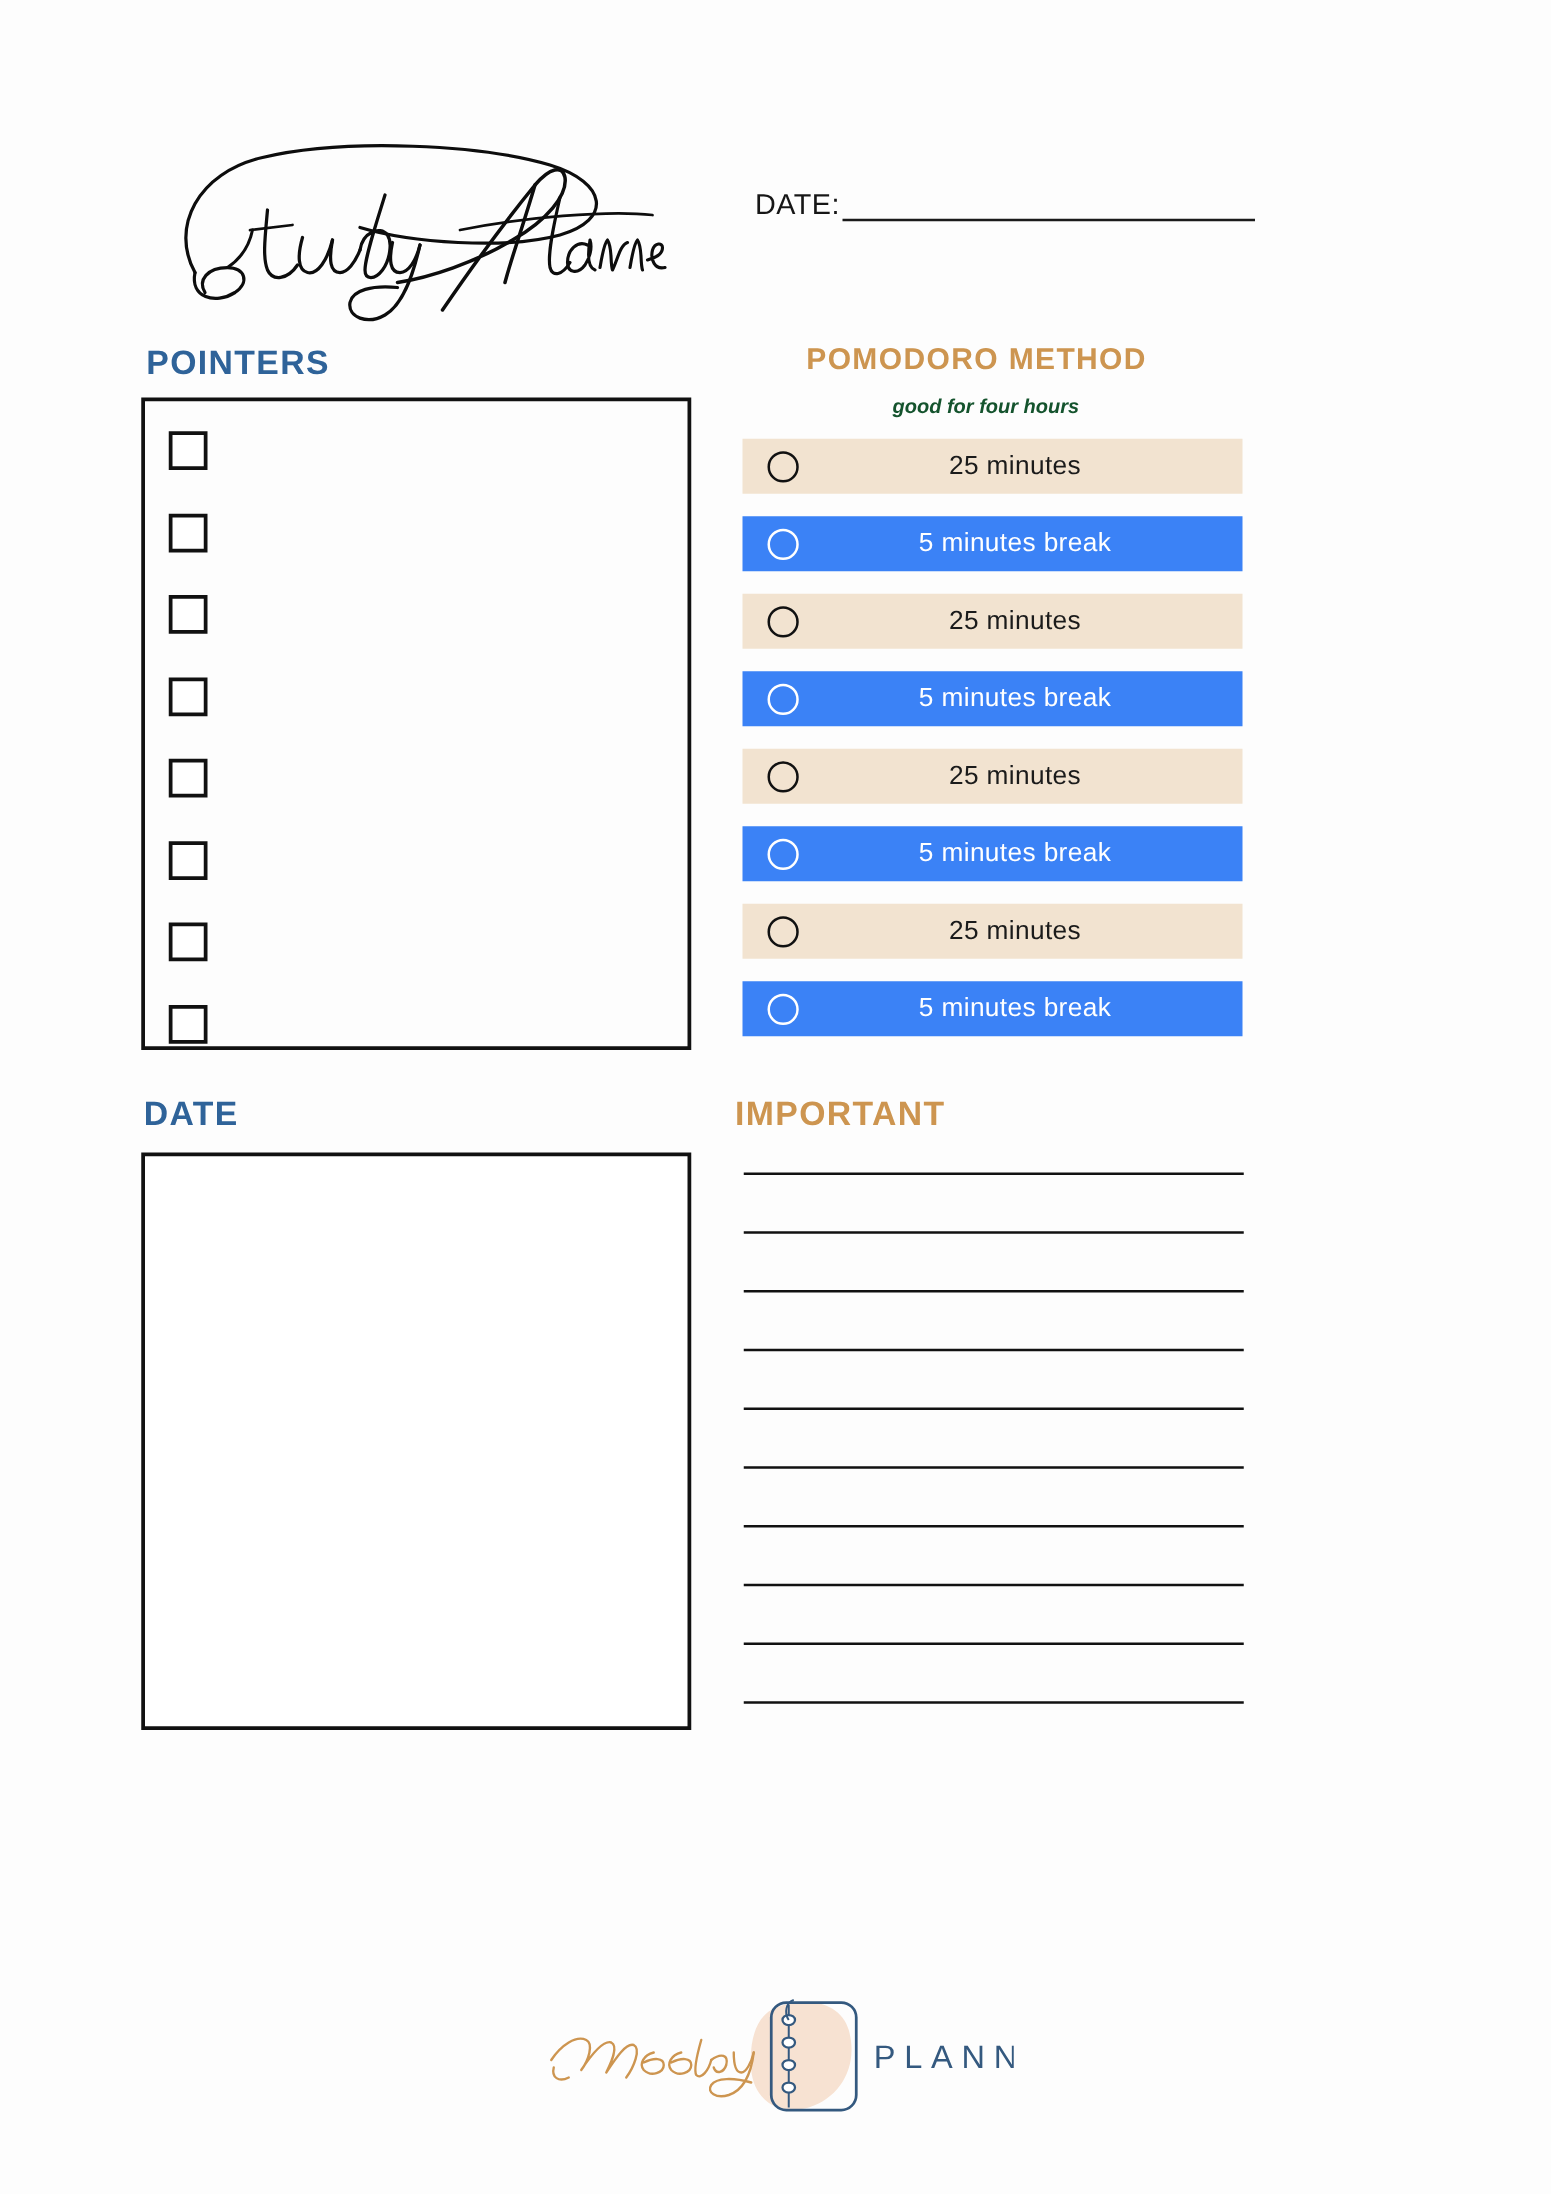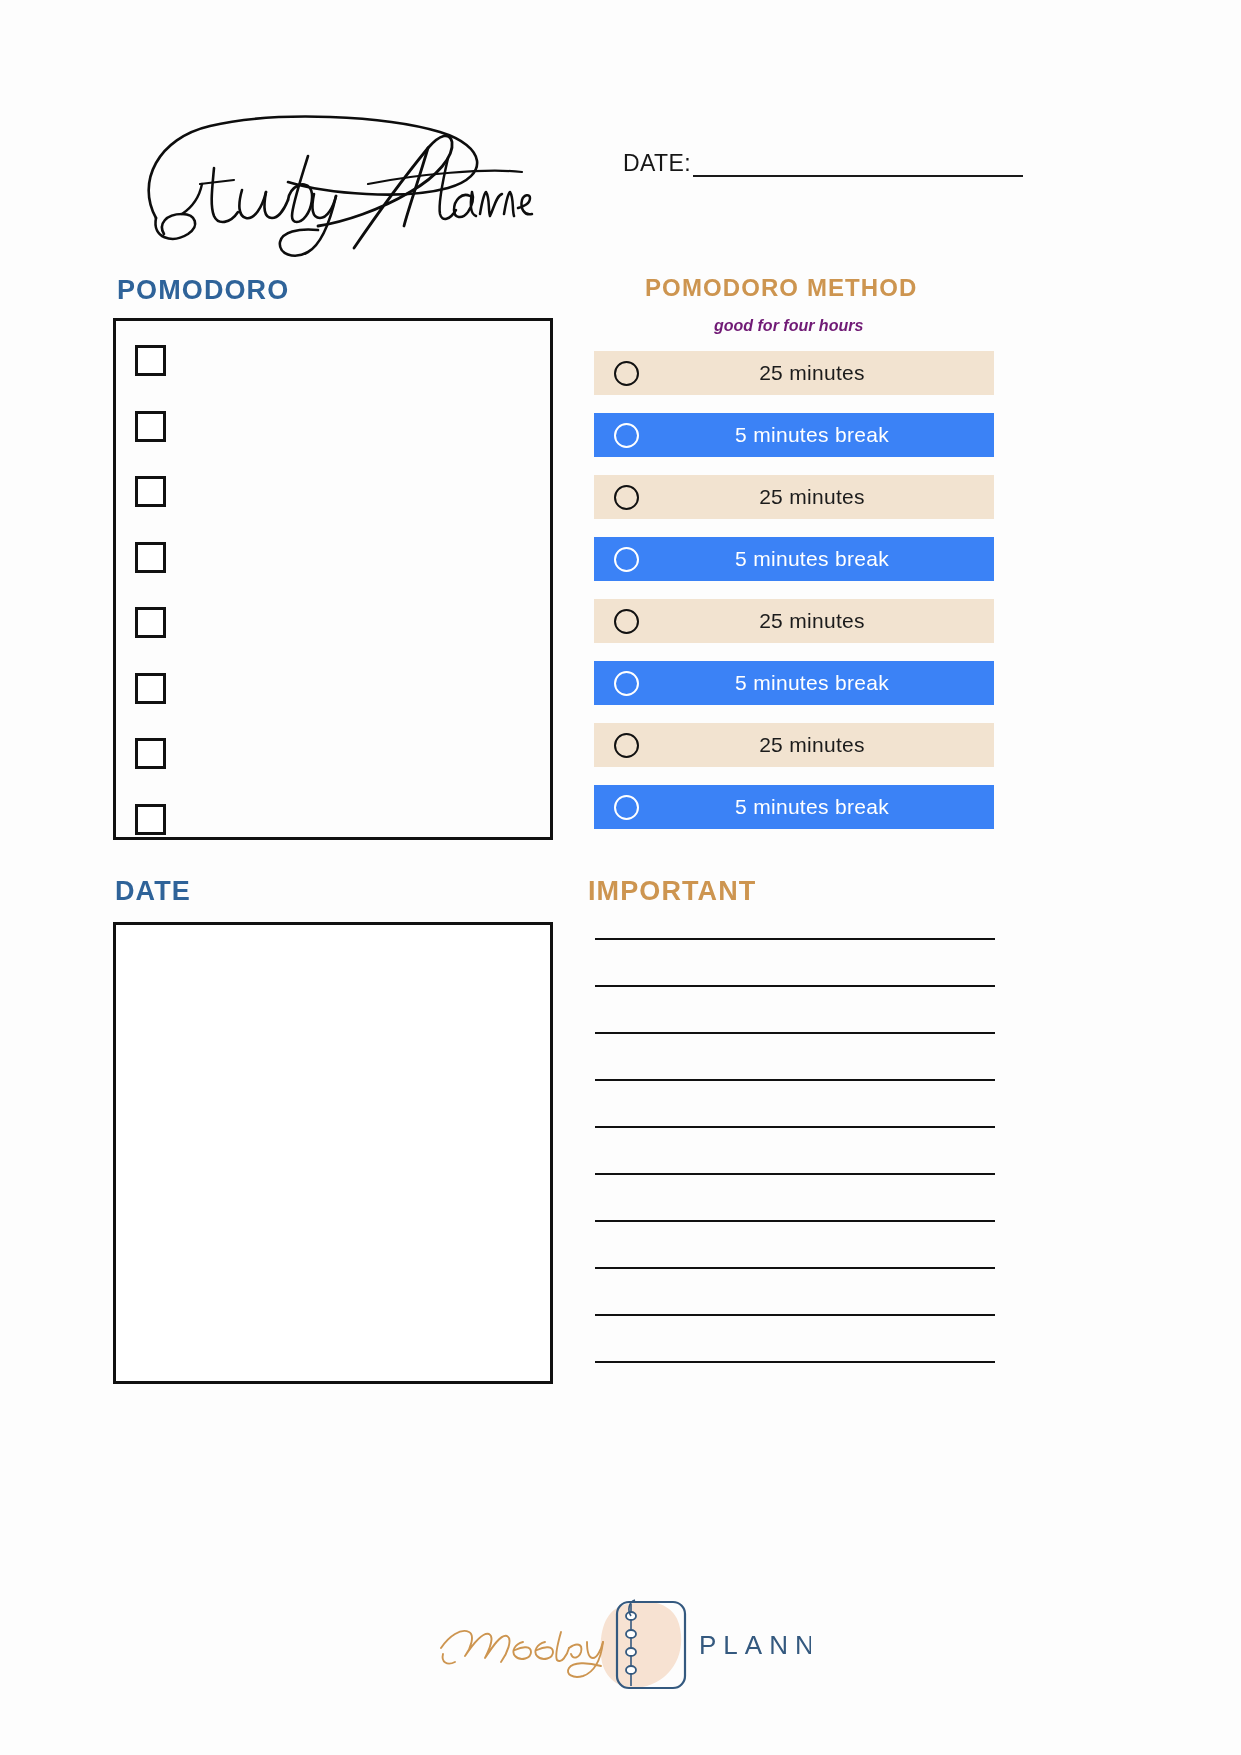--- a/index.html
+++ b/index.html
@@ -25,21 +25,21 @@
     position: absolute;
     left: 118px;
     top: 98px;
     width: 420px;
     height: 170px;
   }
   .title-svg { display: block; width: 420px; height: 170px; }
 
   .field-group {
     position: absolute;
-    left: 623px;
+    left: 604px;
     top: 150px;
     width: 400px;
   }
   .field-row {
     display: flex;
     align-items: flex-end;
     margin-bottom: 43px;
   }
   .field-label {
     font-size: 23px;
@@ -72,21 +72,21 @@
   #h-notes     { left: 115px; top: 876px; }
   #h-important { left: 588px; top: 876px; }
 
   .pomodoro-sub {
     position: absolute;
     left: 714px;
     top: 317px;
     font-size: 16px;
     font-weight: bold;
     font-style: italic;
-    color: #701a75;
+    color: #14532d;
     font-family: "Liberation Sans", sans-serif;
   }
 
   
   .pointers-box {
     position: absolute;
     left: 113px;
     top: 318px;
     width: 440px;
     height: 522px;
@@ -222,21 +222,21 @@
     </svg>
   </div>
 
   <div class="field-group">
     <div class="field-row">
       <span class="field-label">DATE:</span>
       <span class="field-line"></span>
     </div>
   </div>
 
-  <div class="sec-heading blue" id="h-pointers">POMODORO</div>
+  <div class="sec-heading blue" id="h-pointers">POINTERS</div>
   <div class="sec-heading tan" id="h-pomodoro">POMODORO METHOD</div>
   <div class="pomodoro-sub">good for four hours</div>
   <div class="sec-heading blue" id="h-notes">DATE</div>
   <div class="sec-heading tan" id="h-important">IMPORTANT</div>
 
   <div class="pointers-box">
     <div id="checkbox-host">
         <div class="checkbox" style="top: 24px;"></div>
         <div class="checkbox" style="top: 89.5px;"></div>
         <div class="checkbox" style="top: 155px;"></div>

